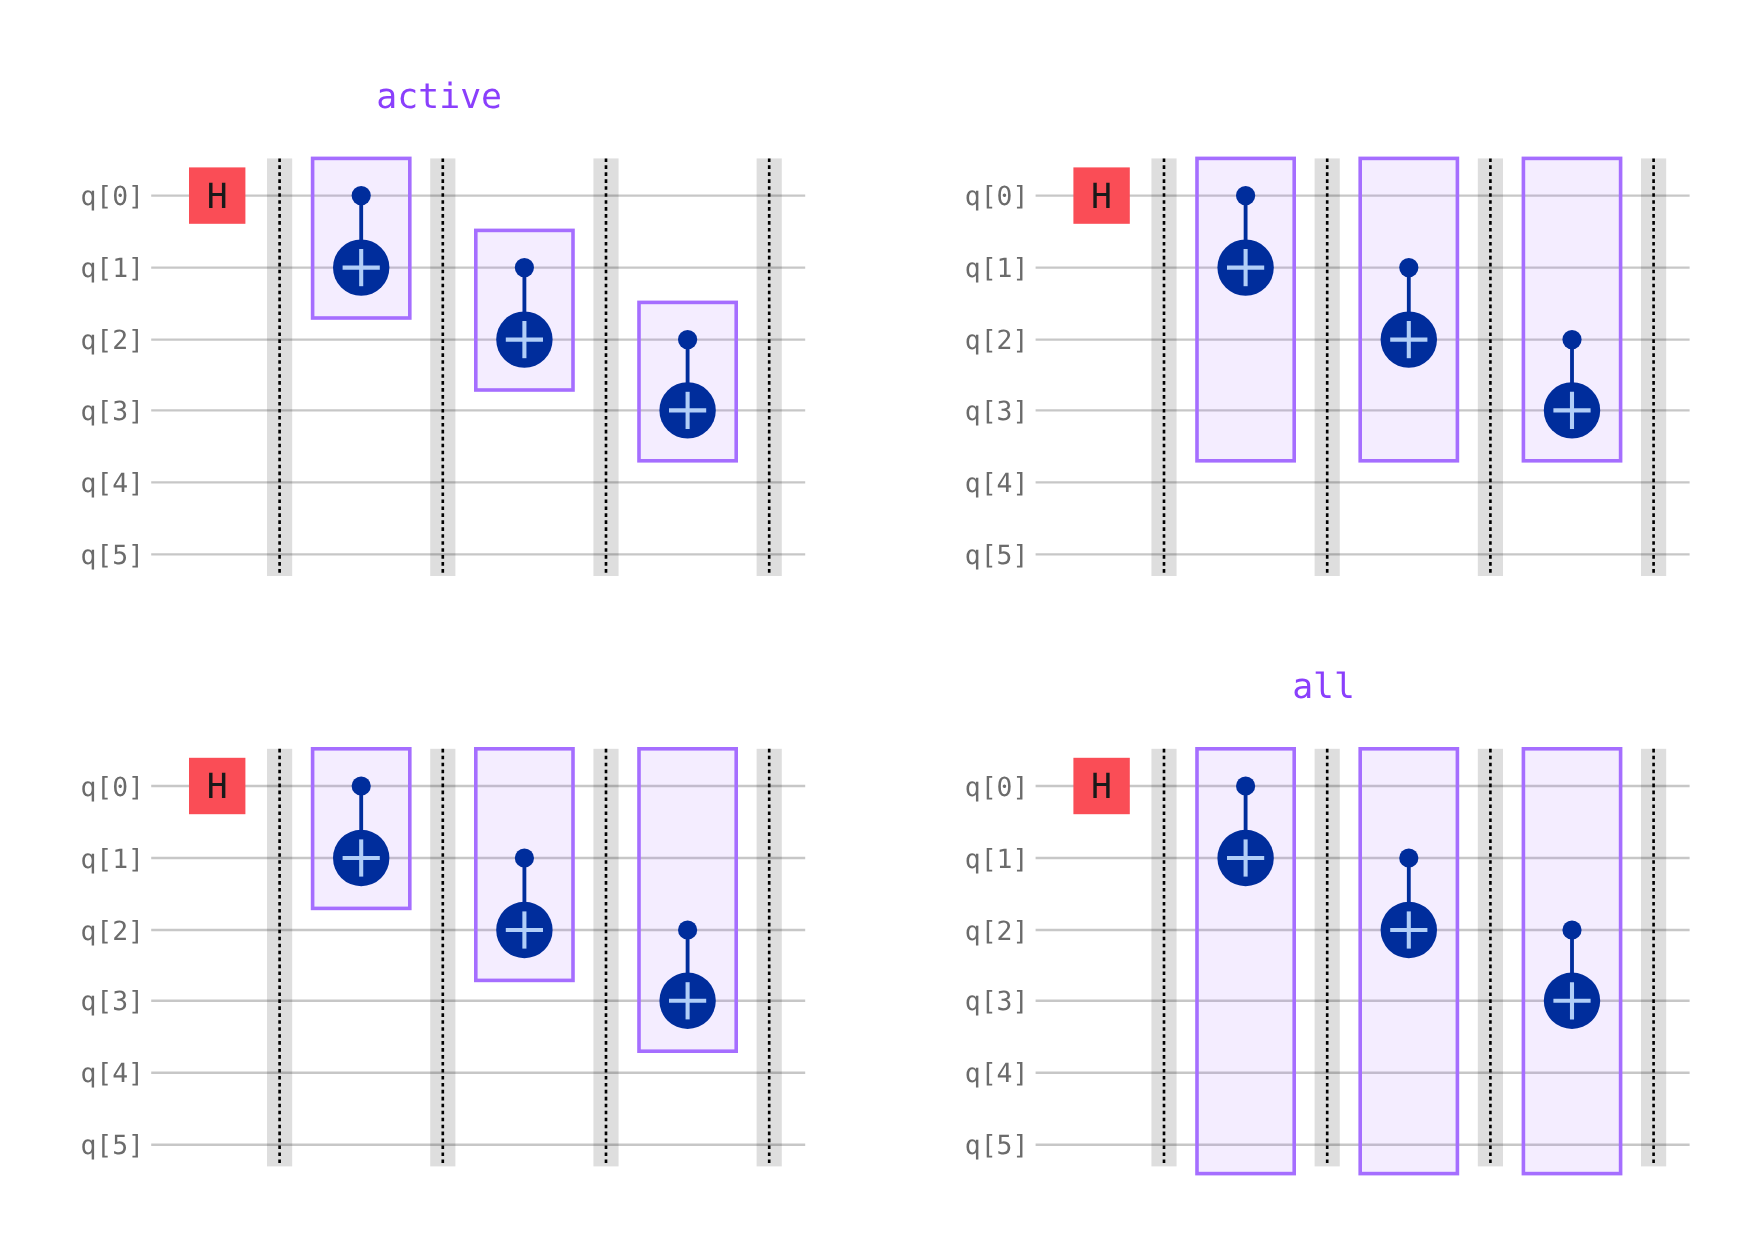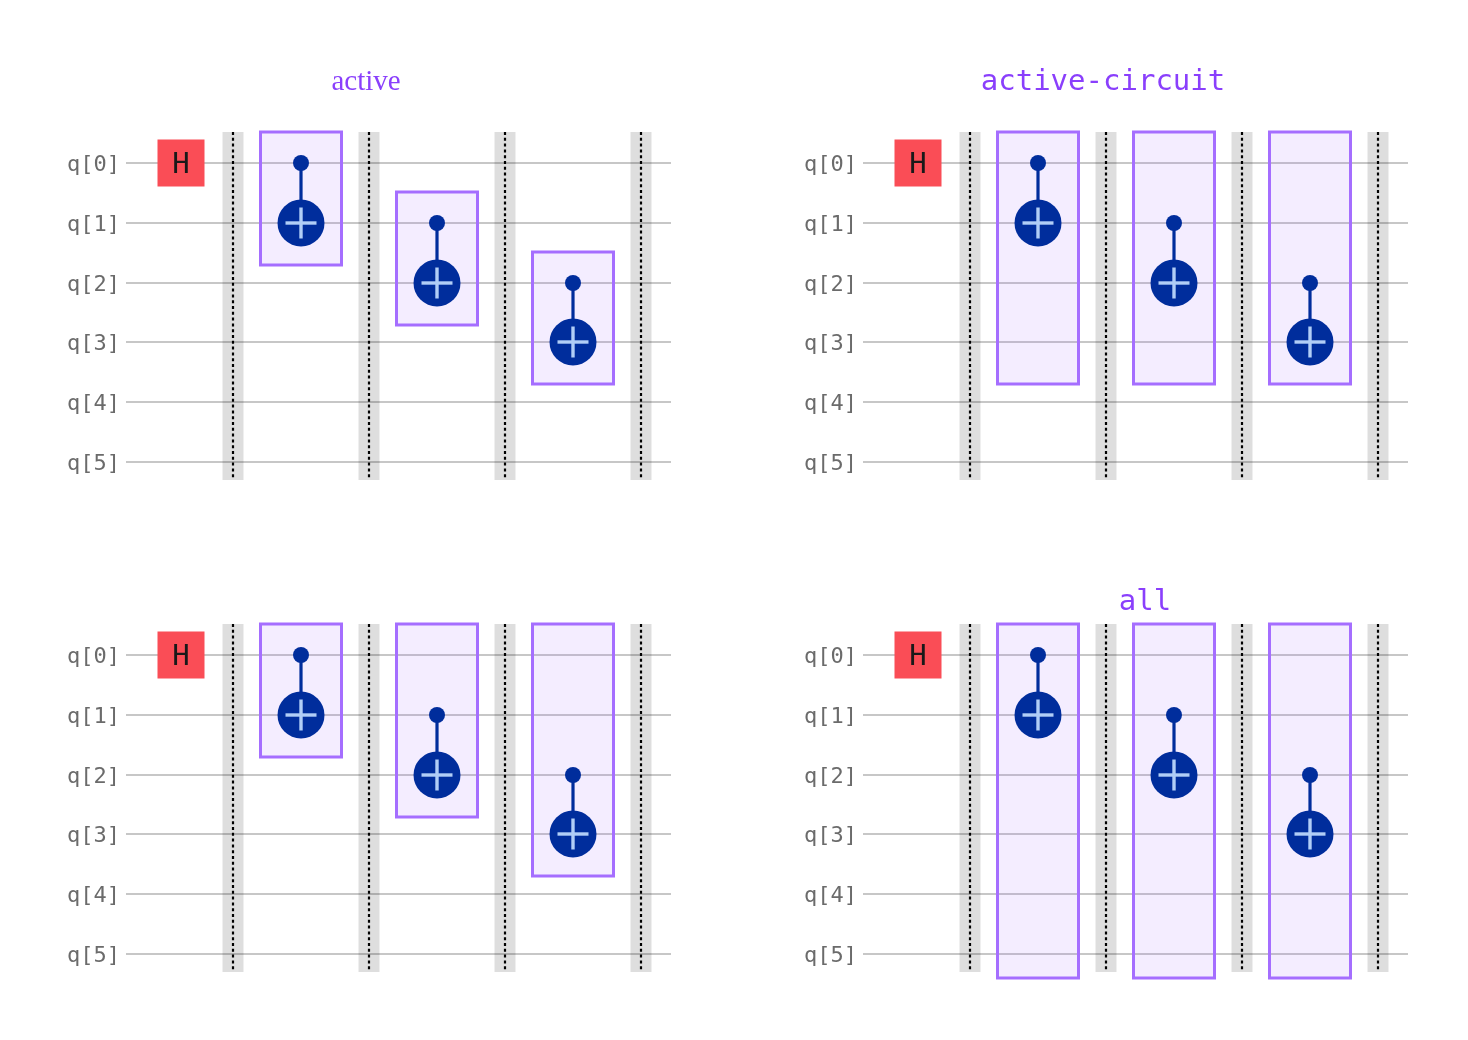--- a/index.html
+++ b/index.html
@@ -26,24 +26,24 @@
     font-family: "DejaVu Sans Mono", "Liberation Mono", monospace;
   }
   .panel-title {
     position: absolute;
     transform: translate(-50%, -50%);
     font-size: 29px;
     font-weight: 500;
     letter-spacing: 0px;
     white-space: nowrap;
   }
-  .pt-tl { left: 366px;  top: 80px; font-family: Liberation Serif, serif;  }
+  .pt-tl { left: 366px;  top: 80px;  }
   .pt-tr { left: 1103px; top: 80px;  }
   .pt-bl { left: 366px;  top: 572px; }
-  .pt-br { left: 1103px; top: 600px; margin-left: 42px; }
+  .pt-br { left: 1103px; top: 572px; }
 </style>
 </head>
 <body>
 
 <div id="stage" style="background: rgb(255, 255, 255);">
   <svg id="diagram-svg" width="1468" height="1040" viewBox="0 0 1468 1040">
       <g>
         <line x1="126" y1="163" x2="671" y2="163" stroke="#c7c7c7" stroke-width="2"></line>
         <text x="120" y="171" text-anchor="end" fill="#6b6b6b" font-size="22">q[0]</text>
         <line x1="126" y1="223" x2="671" y2="223" stroke="#c7c7c7" stroke-width="2"></line>
@@ -270,15 +270,14 @@
           <line x1="1294.5" y1="834" x2="1325.5" y2="834" stroke="#b1cef7" stroke-width="3.4"></line>
           <line x1="1310" y1="818.5" x2="1310" y2="849.5" stroke="#b1cef7" stroke-width="3.4"></line>
         </g>
         <g>
           <rect x="894.5" y="631.5" width="47" height="47" fill="#fa4d56"></rect>
           <text x="918" y="665" text-anchor="middle" fill="#191919" font-size="29" font-weight="500">H</text>
         </g>
       </g>
     </svg>
   <div class="panel-title pt-tl" style="color: rgb(138, 63, 252);">active</div>
-  <div class="panel-title pt-tr" style="color: rgb(138, 63, 252);">active-circuit</div>
   <div class="panel-title pt-br" style="color: rgb(138, 63, 252);">all</div>
 </div>
 
 </body></html>

